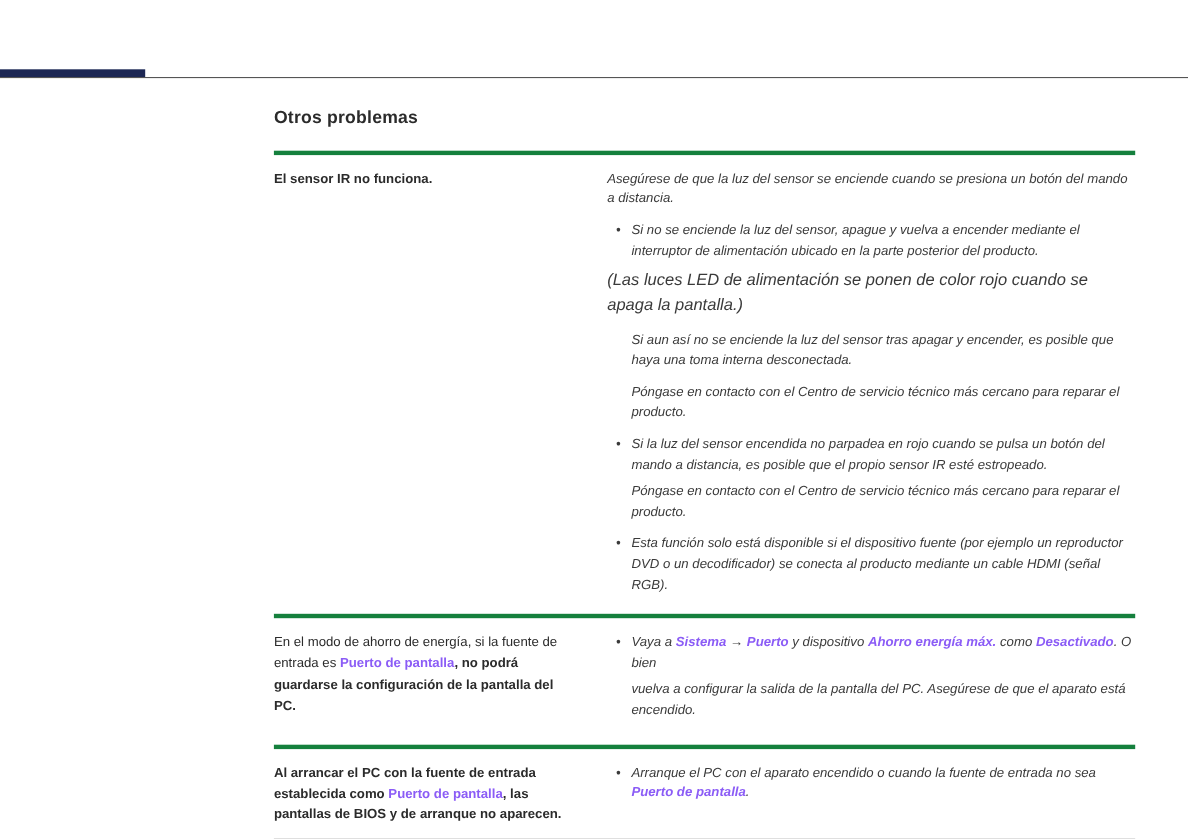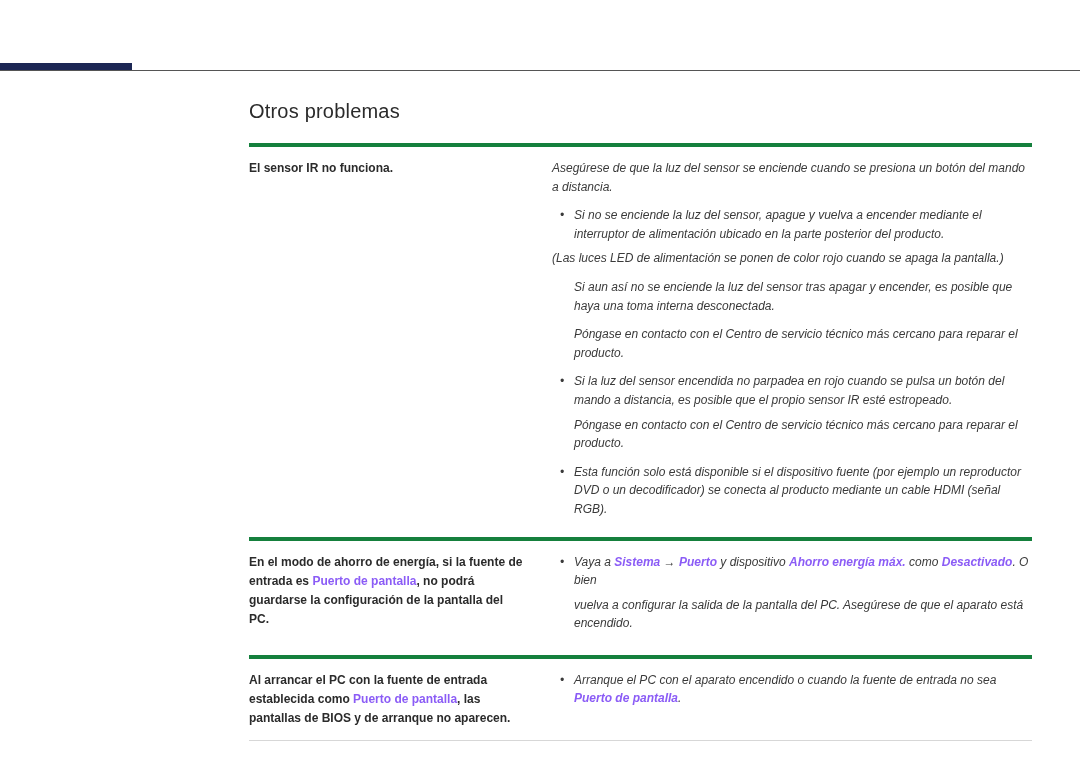--- a/index.html
+++ b/index.html
@@ -29,22 +29,22 @@
     height: 1px;
     background: #555;
   }
   .content {
     position: absolute;
     top: 96px;
     left: 249px;
     width: 783px;
   }
   .section-heading {
-    font-size: 20px;
-    font-weight: normal;
+    font-size: 16px;
+    font-weight: bold;
     color: #2b2b2b;
     margin-bottom: 16px;
     letter-spacing: 0.2px;
   }
   .row {
     display: flex;
     border-top: 4px solid #15803d;
   }
   .row.last {
     border-bottom: 1px solid #d7d7d7;
@@ -83,21 +83,21 @@
     top: 0;
     color: #3a3a3a;
   }
   .right li.plain {
     padding-left: 22px;
     margin-bottom: 10px;
   }
   .note {
     padding-left: 0;
     margin-bottom: 10px;
-    font-size: 12px;
+    font-size: 15px;
   }
   .bold-orange { color: #8b5cf6; font-weight: bold; }
 </style>
 </head>
 <body>
 
 <div class="topbar"></div>
 <div class="hr-top"></div>
 
 <div class="content">
@@ -114,21 +114,21 @@
             </li>
             <li class="plain"><span>Si aun así no se enciende la luz del sensor tras apagar y encender, es posible que haya una toma interna desconectada.</span></li>
             <li class="plain"><span>Póngase en contacto con el Centro de servicio técnico más cercano para reparar el producto.</span></li>
             <li class="bulleted"><span>Si la luz del sensor encendida no parpadea en rojo cuando se pulsa un botón del mando a distancia, es posible que el propio sensor IR esté estropeado.</span></li>
             <li class="plain"><span>Póngase en contacto con el Centro de servicio técnico más cercano para reparar el producto.</span></li>
             <li class="bulleted"><span>Esta función solo está disponible si el dispositivo fuente (por ejemplo un reproductor DVD o un decodificador) se conecta al producto mediante un cable HDMI (señal RGB).</span></li>
           </ul>
         </div>
       </div>
       <div class="row">
-        <div class="left"><span style="font-weight: bold;">En el modo de ahorro de energía, si la fuente de entrada es </span><span class="bold-orange">Puerto de pantalla</span><span style="font-weight: bold;">, no podrá guardarse la configuración de la pantalla del PC.</span></div>
+        <div class="left"><span style="font-weight: normal;">En el modo de ahorro de energía, si la fuente de entrada es </span><span class="bold-orange">Puerto de pantalla</span><span style="font-weight: bold;">, no podrá guardarse la configuración de la pantalla del PC.</span></div>
         <div class="right">
           <ul>
             <li class="bulleted"><span>Vaya a </span><span class="bold-orange">Sistema</span><span> → </span><span class="bold-orange">Puerto</span><span> y dispositivo </span><span class="bold-orange">Ahorro energía máx.</span><span> como </span><span class="bold-orange">Desactivado</span><span>. O bien</span></li>
             <li class="plain"><span>vuelva a configurar la salida de la pantalla del PC. Asegúrese de que el aparato está encendido.</span></li>
           </ul>
         </div>
       </div>
       <div class="row last">
         <div class="left"><span style="font-weight: bold;">Al arrancar el PC con la fuente de entrada establecida como </span><span class="bold-orange">Puerto de pantalla</span><span style="font-weight: bold;">, las pantallas de BIOS y de arranque no aparecen.</span></div>
         <div class="right">

